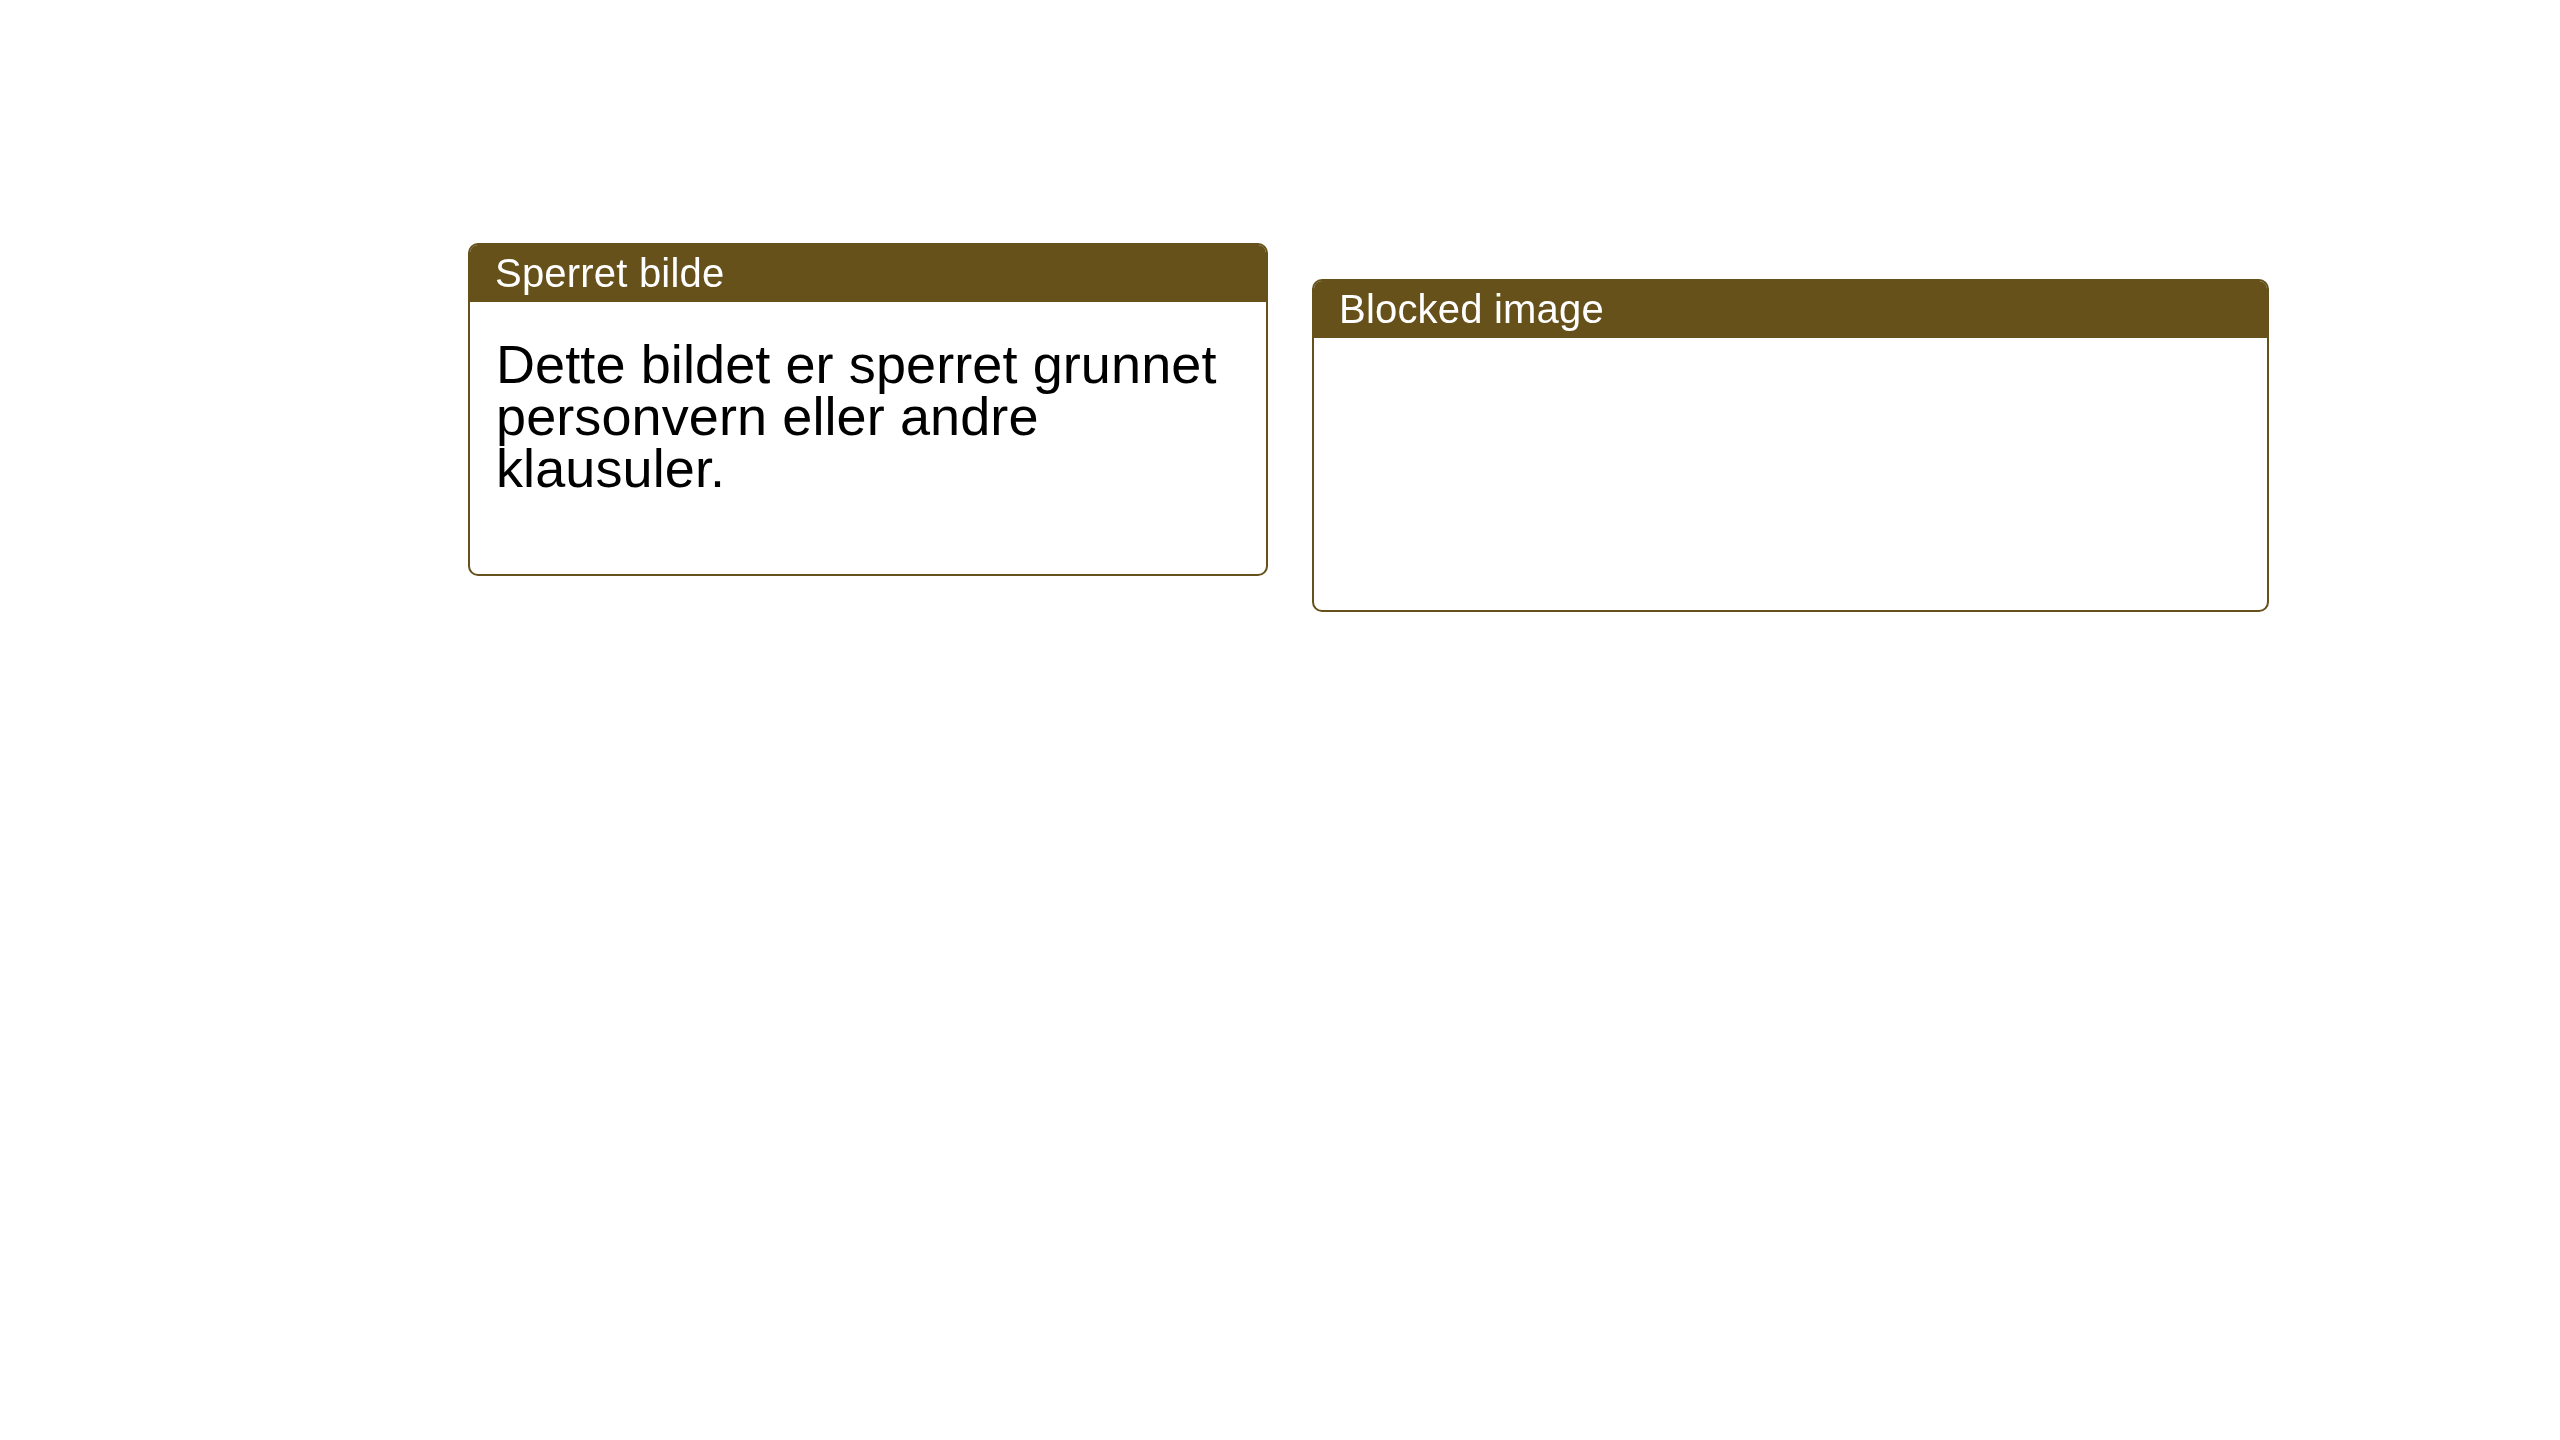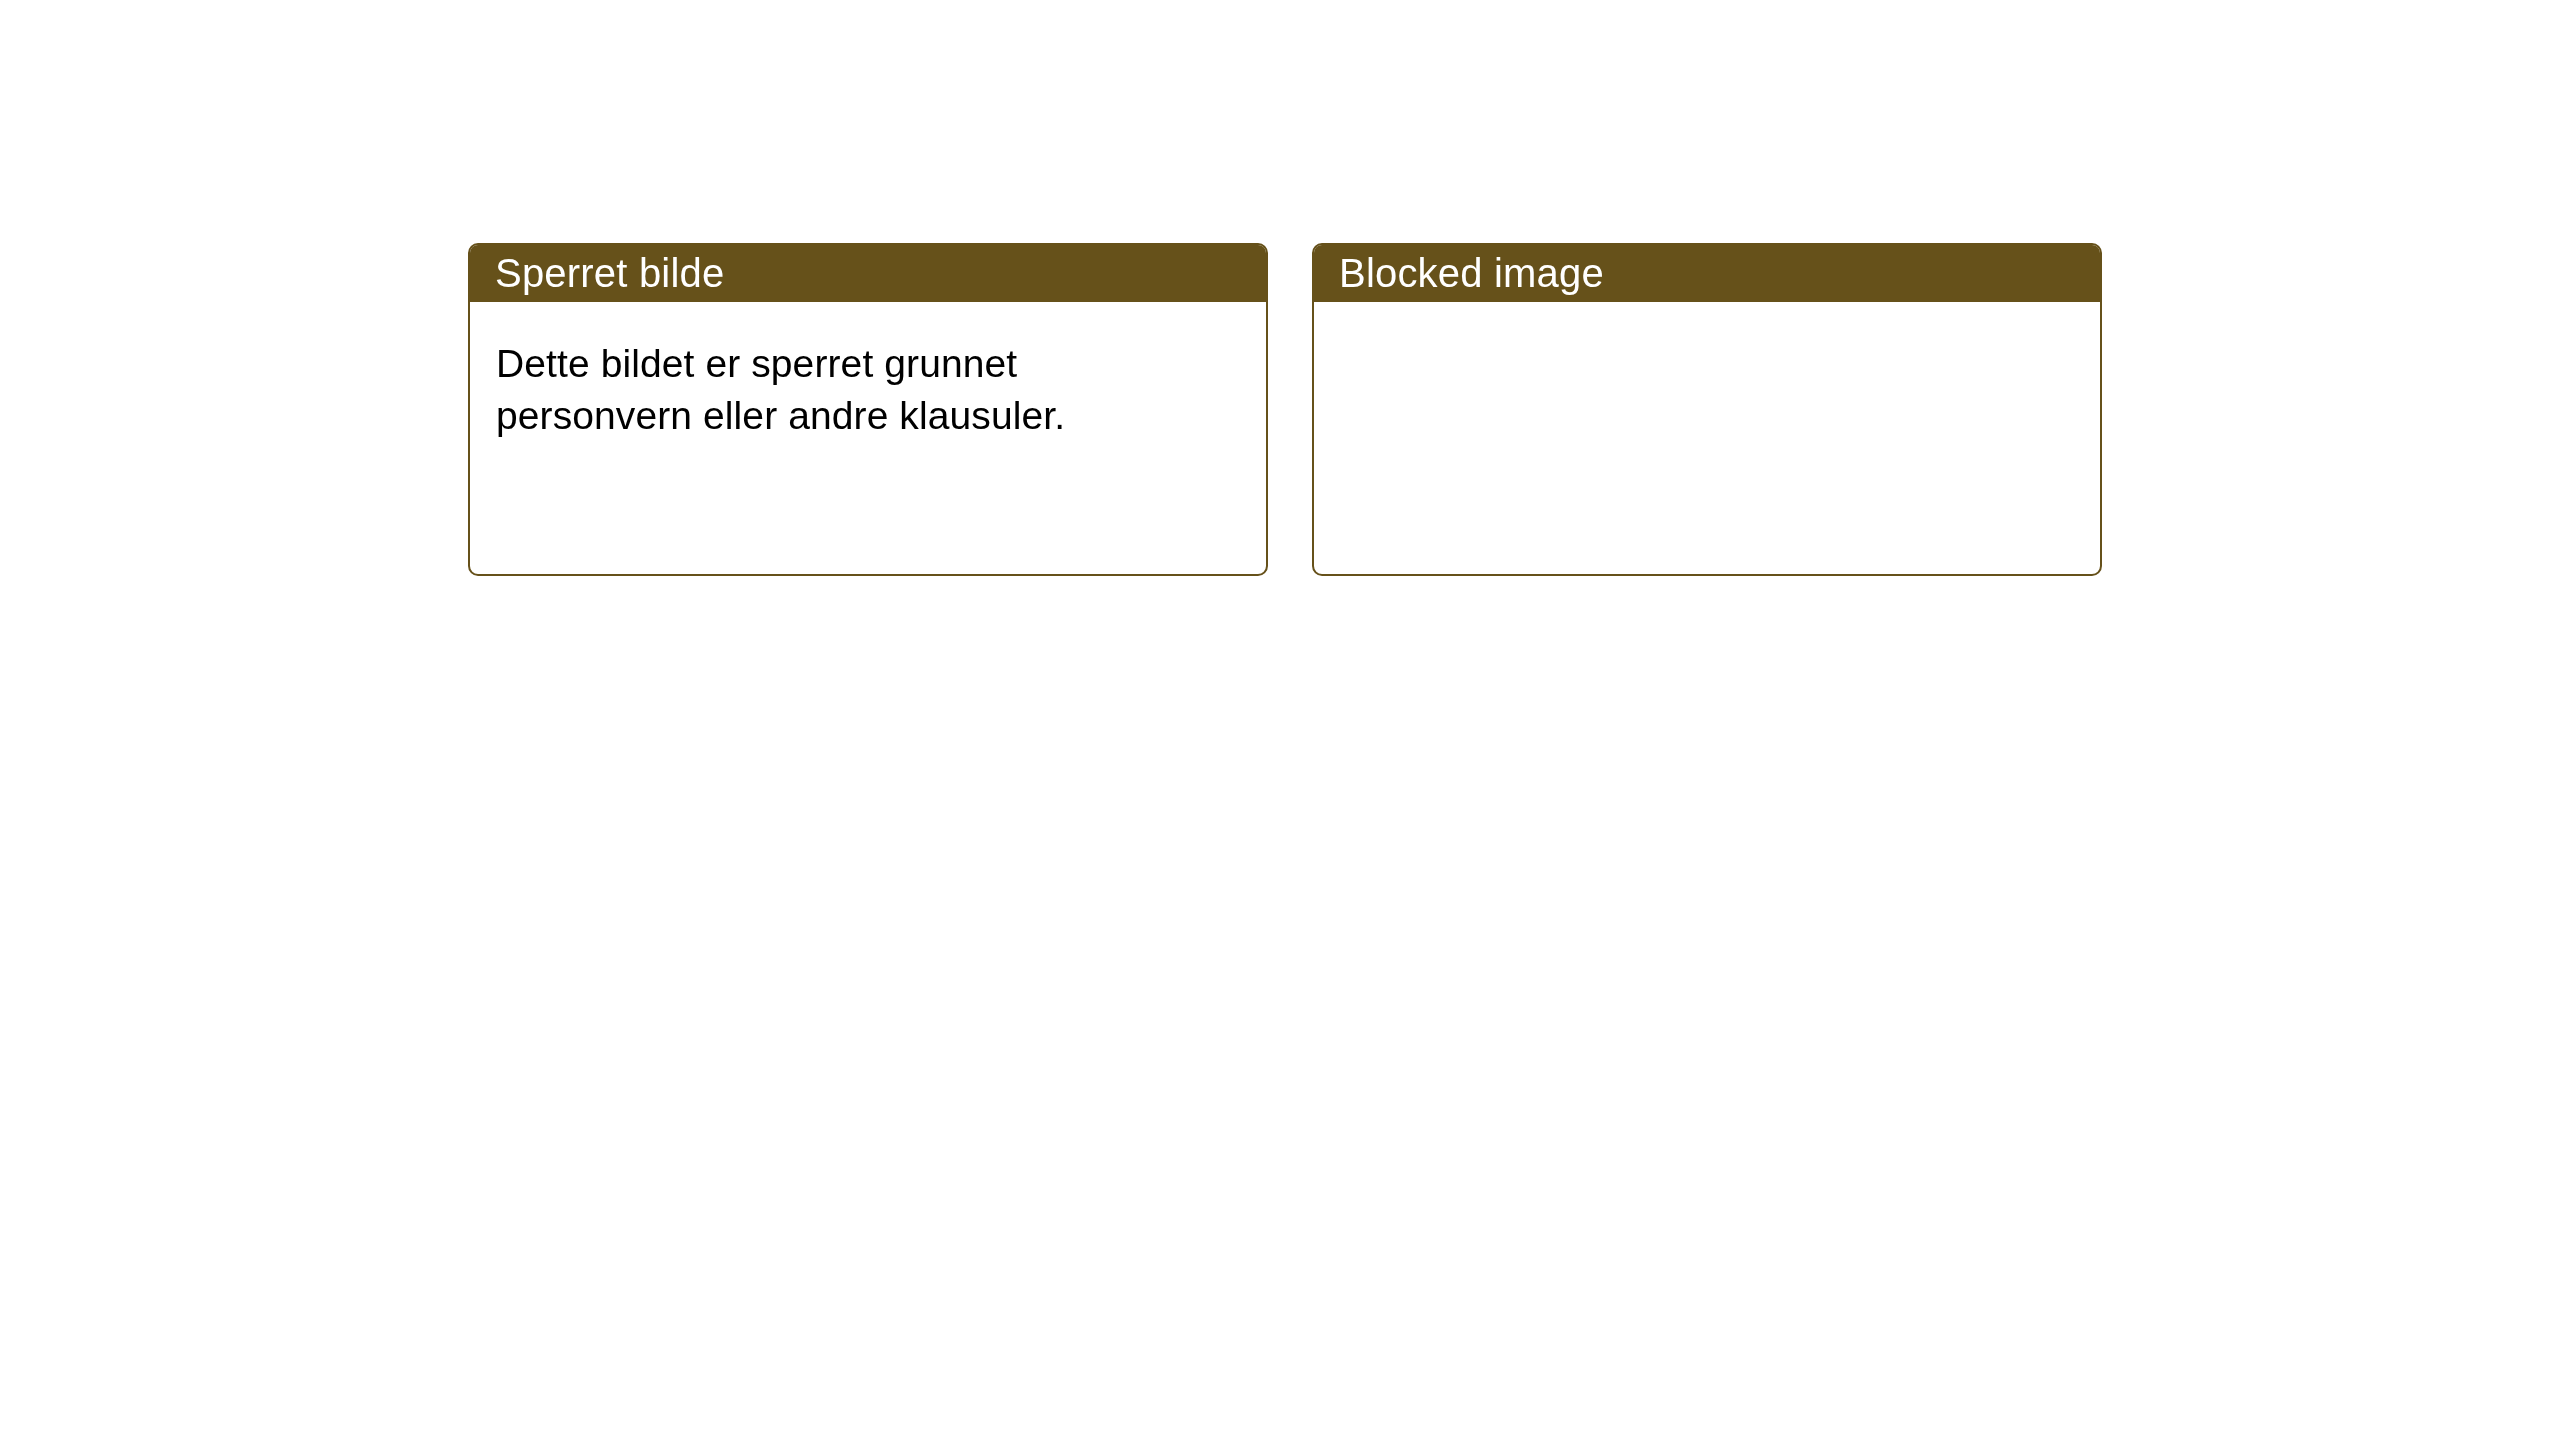--- a/index.html
+++ b/index.html
@@ -19,39 +19,39 @@
     height: 333px;
     width: 800px;
     box-sizing: border-box;
     border: 2px solid #66511A;
     border-radius: 10px;
     background: #ffffff;
     overflow: hidden;
   }
 
   .notice-card.left  { left: 468px; }
-  .notice-card.right { left: 1312px; width: 790px; }
+  .notice-card.right { left: 1312px; width: 957px; margin-top: 36px; }
 
   .notice-card .card-header {
     background: #66511A;
     height: 57px;
     line-height: 57px;
     padding-left: 25px;
     color: #ffffff;
     font-size: 40px;
     font-weight: 400;
     letter-spacing: 0.2px;
     white-space: nowrap;
     overflow: hidden;
   }
 
   .notice-card .card-body {
     padding: 36px 28px 0 26px;
     color: #000000;
-    font-size: 39px;
+    font-size: 54px;
     line-height: 52px;
     font-weight: 400;
     white-space: pre-line;
     letter-spacing: 0.1px;
   }
 </style>
 </head>
 <body>
 
 <div class="notice-card left">

